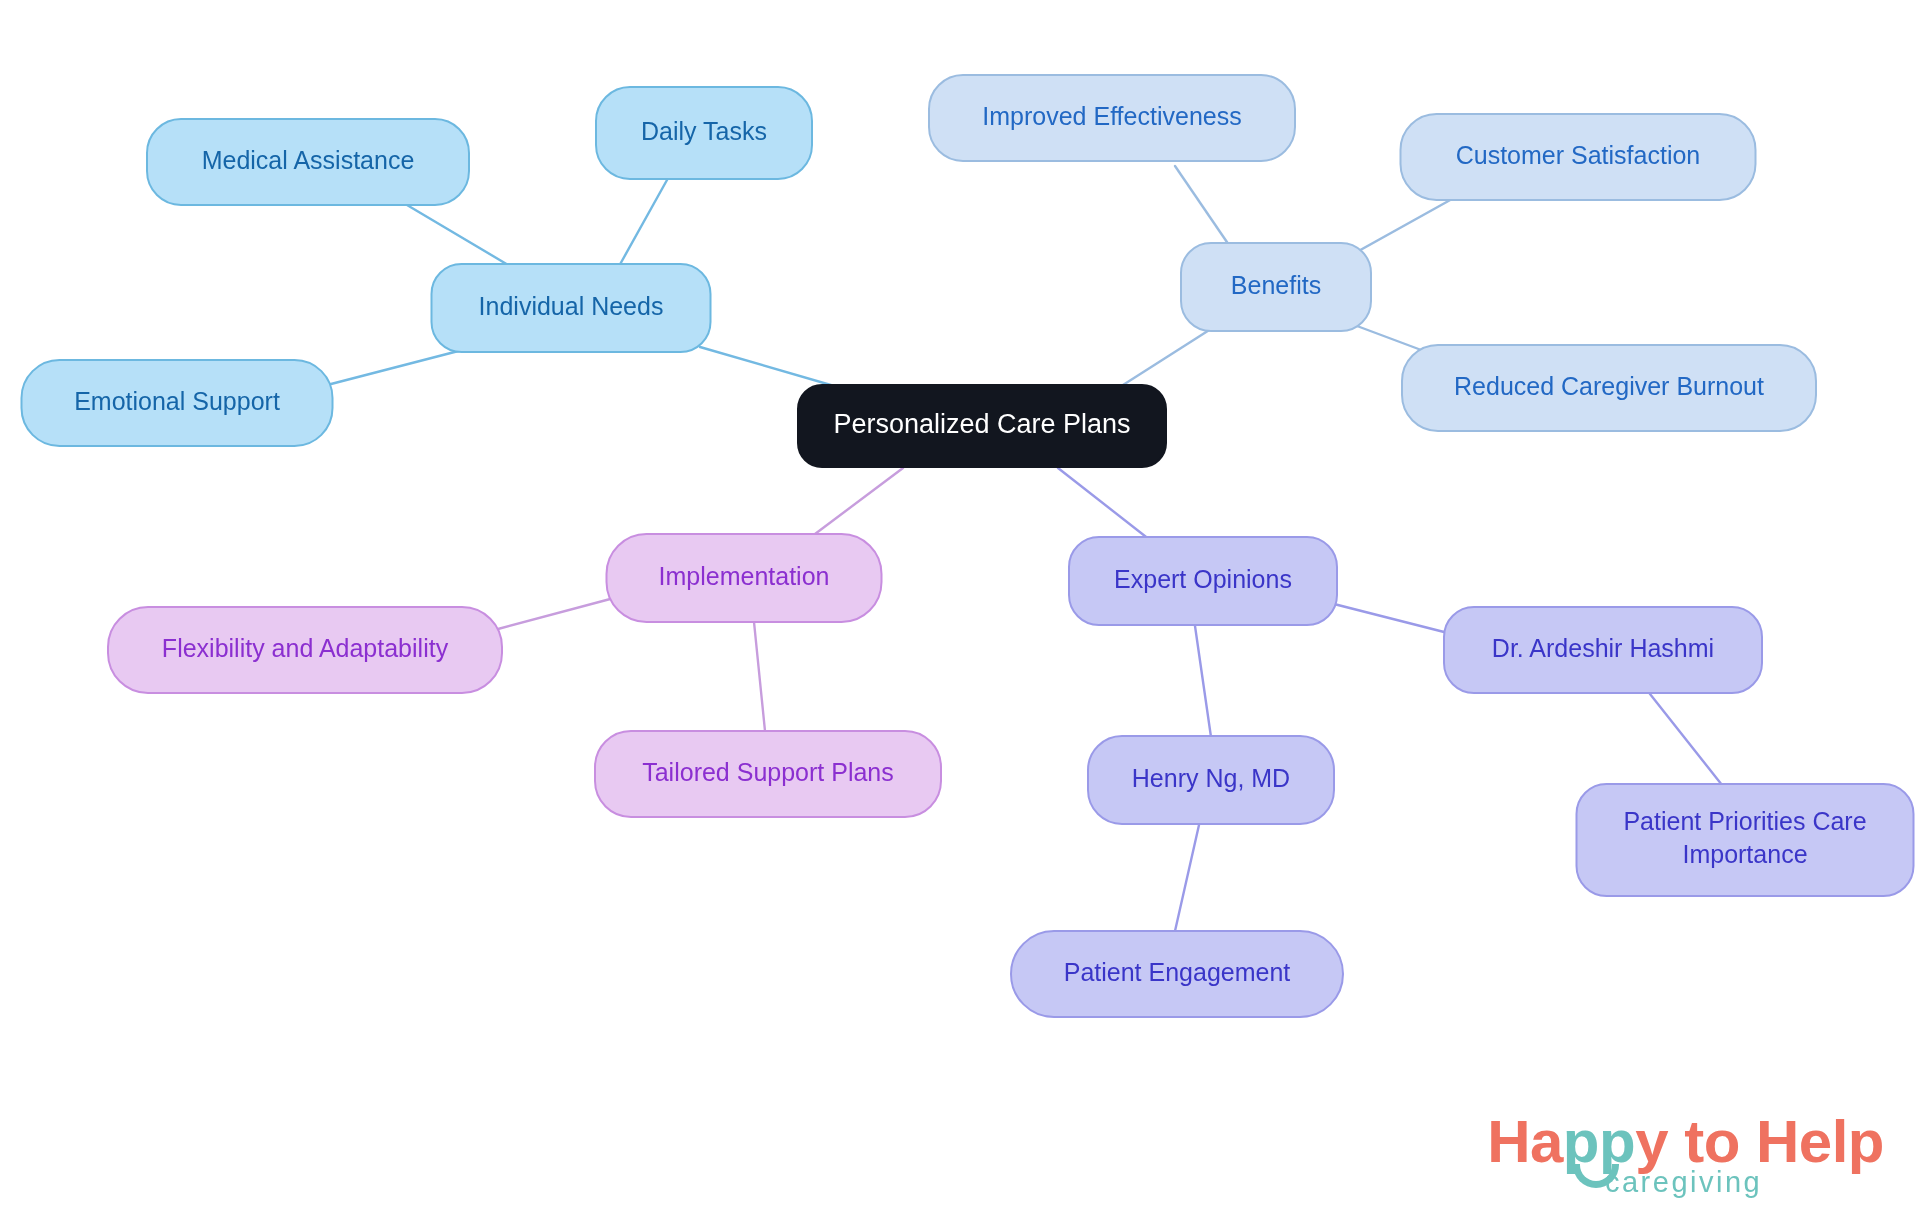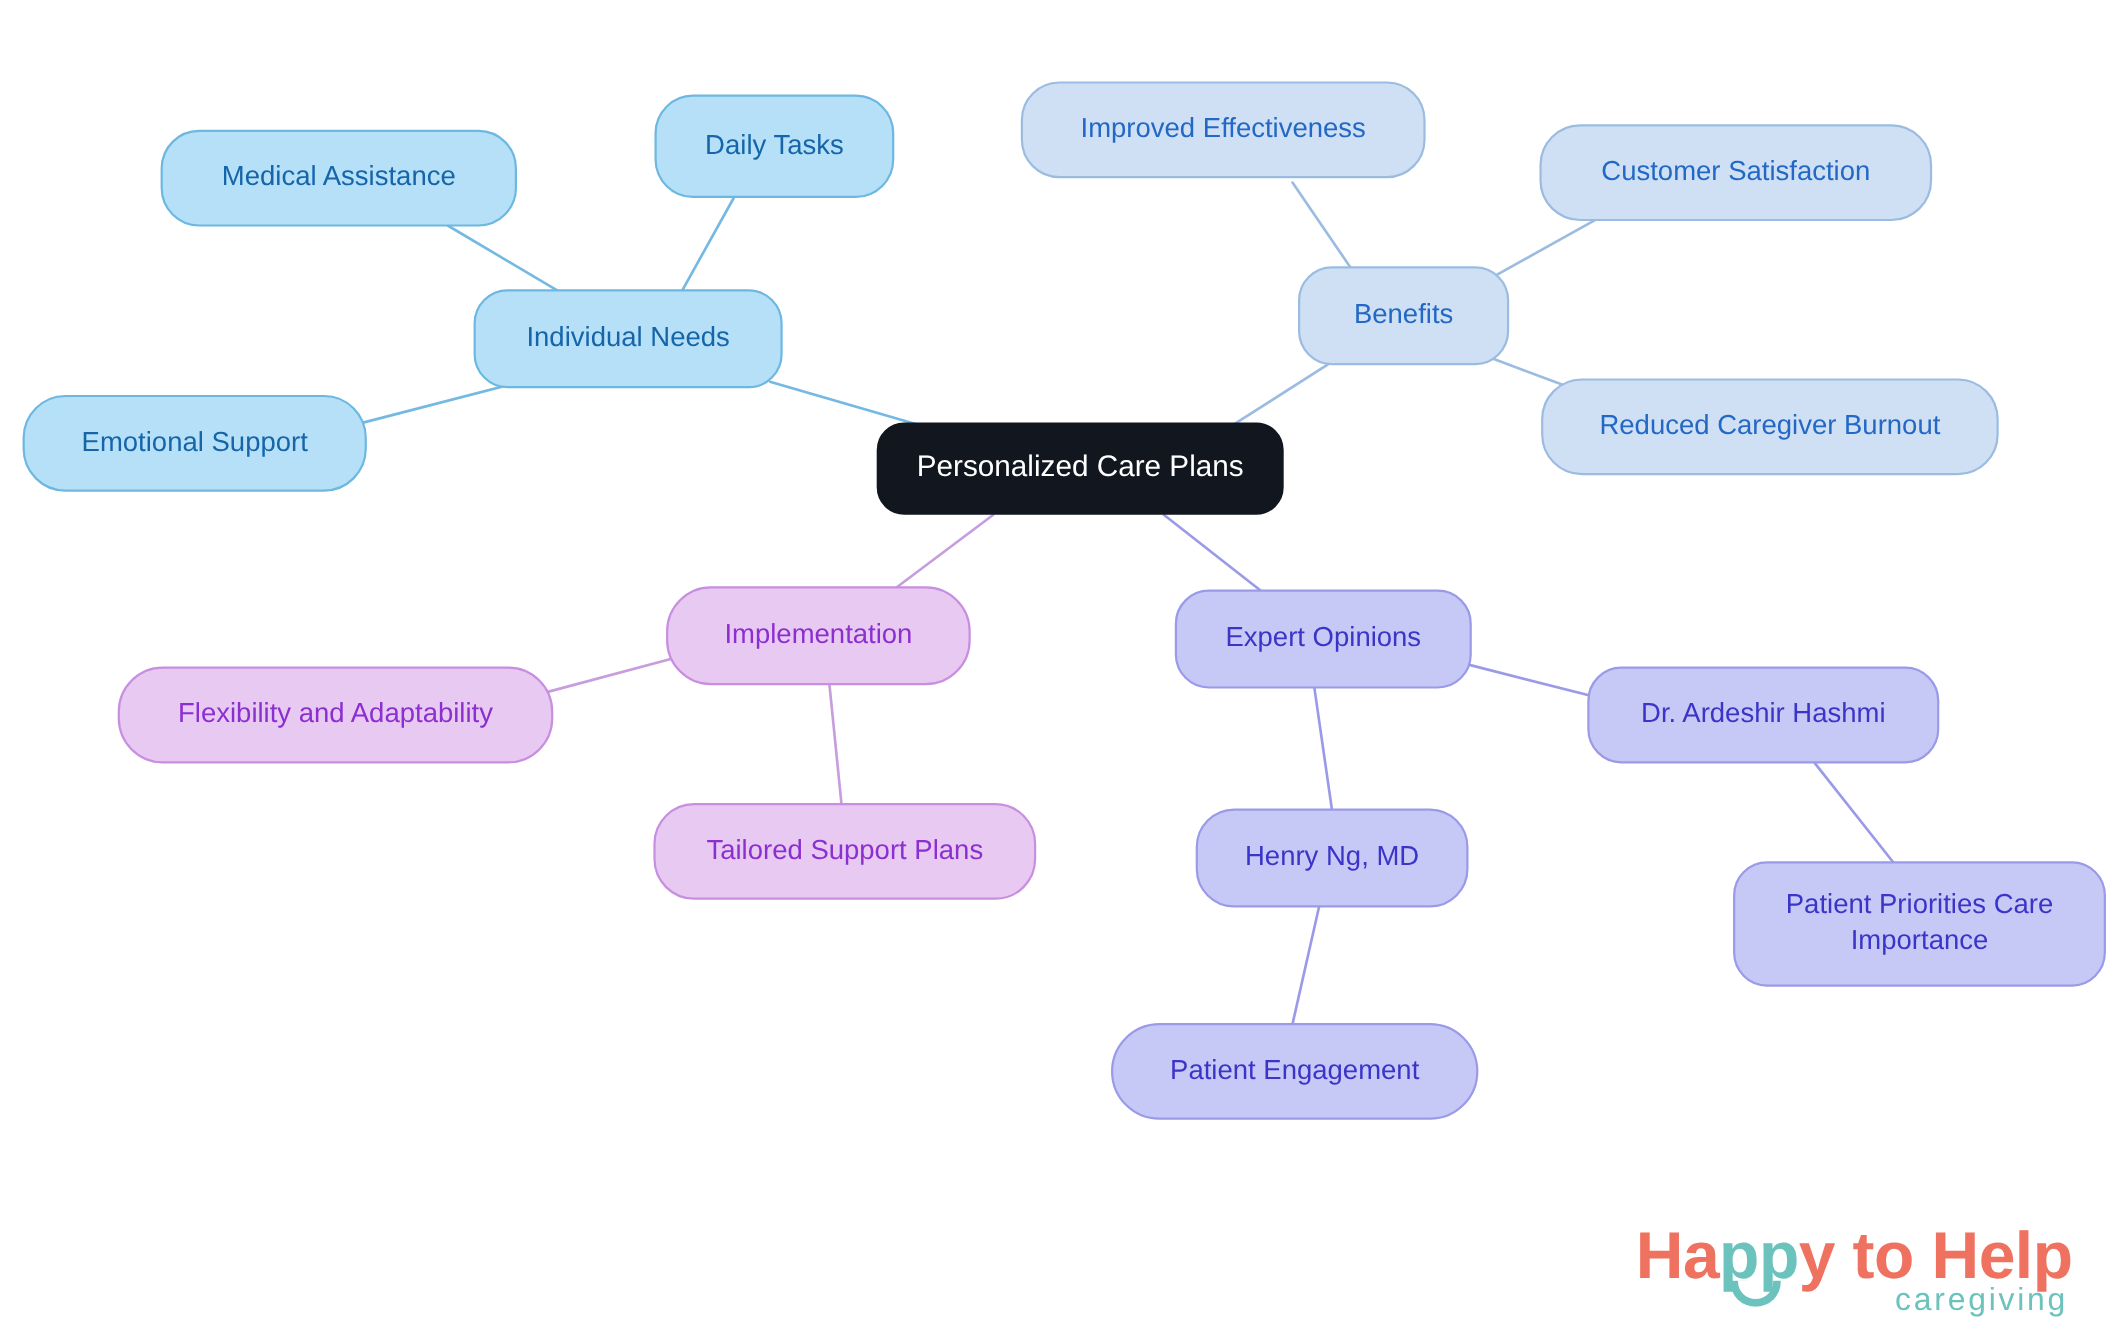--- a/index.html
+++ b/index.html
@@ -54,20 +54,21 @@
     white-space: nowrap;
   }
   #brand-logo .logo-tagline {
     font-family: "Liberation Sans", sans-serif;
     font-size: 29px;
     font-weight: 400;
     letter-spacing: 2.5px;
     line-height: 1;
     margin-top: -4px;
     margin-right: 4px;
+    text-align: center;
   }
   .logo-smile {
     position: absolute;
     left: 86px;
     bottom: -16px;
     width: 46px;
     height: 24px;
     border: 7px solid #6cc3bd;
     border-top: none;
     border-radius: 0 0 46px 46px;

